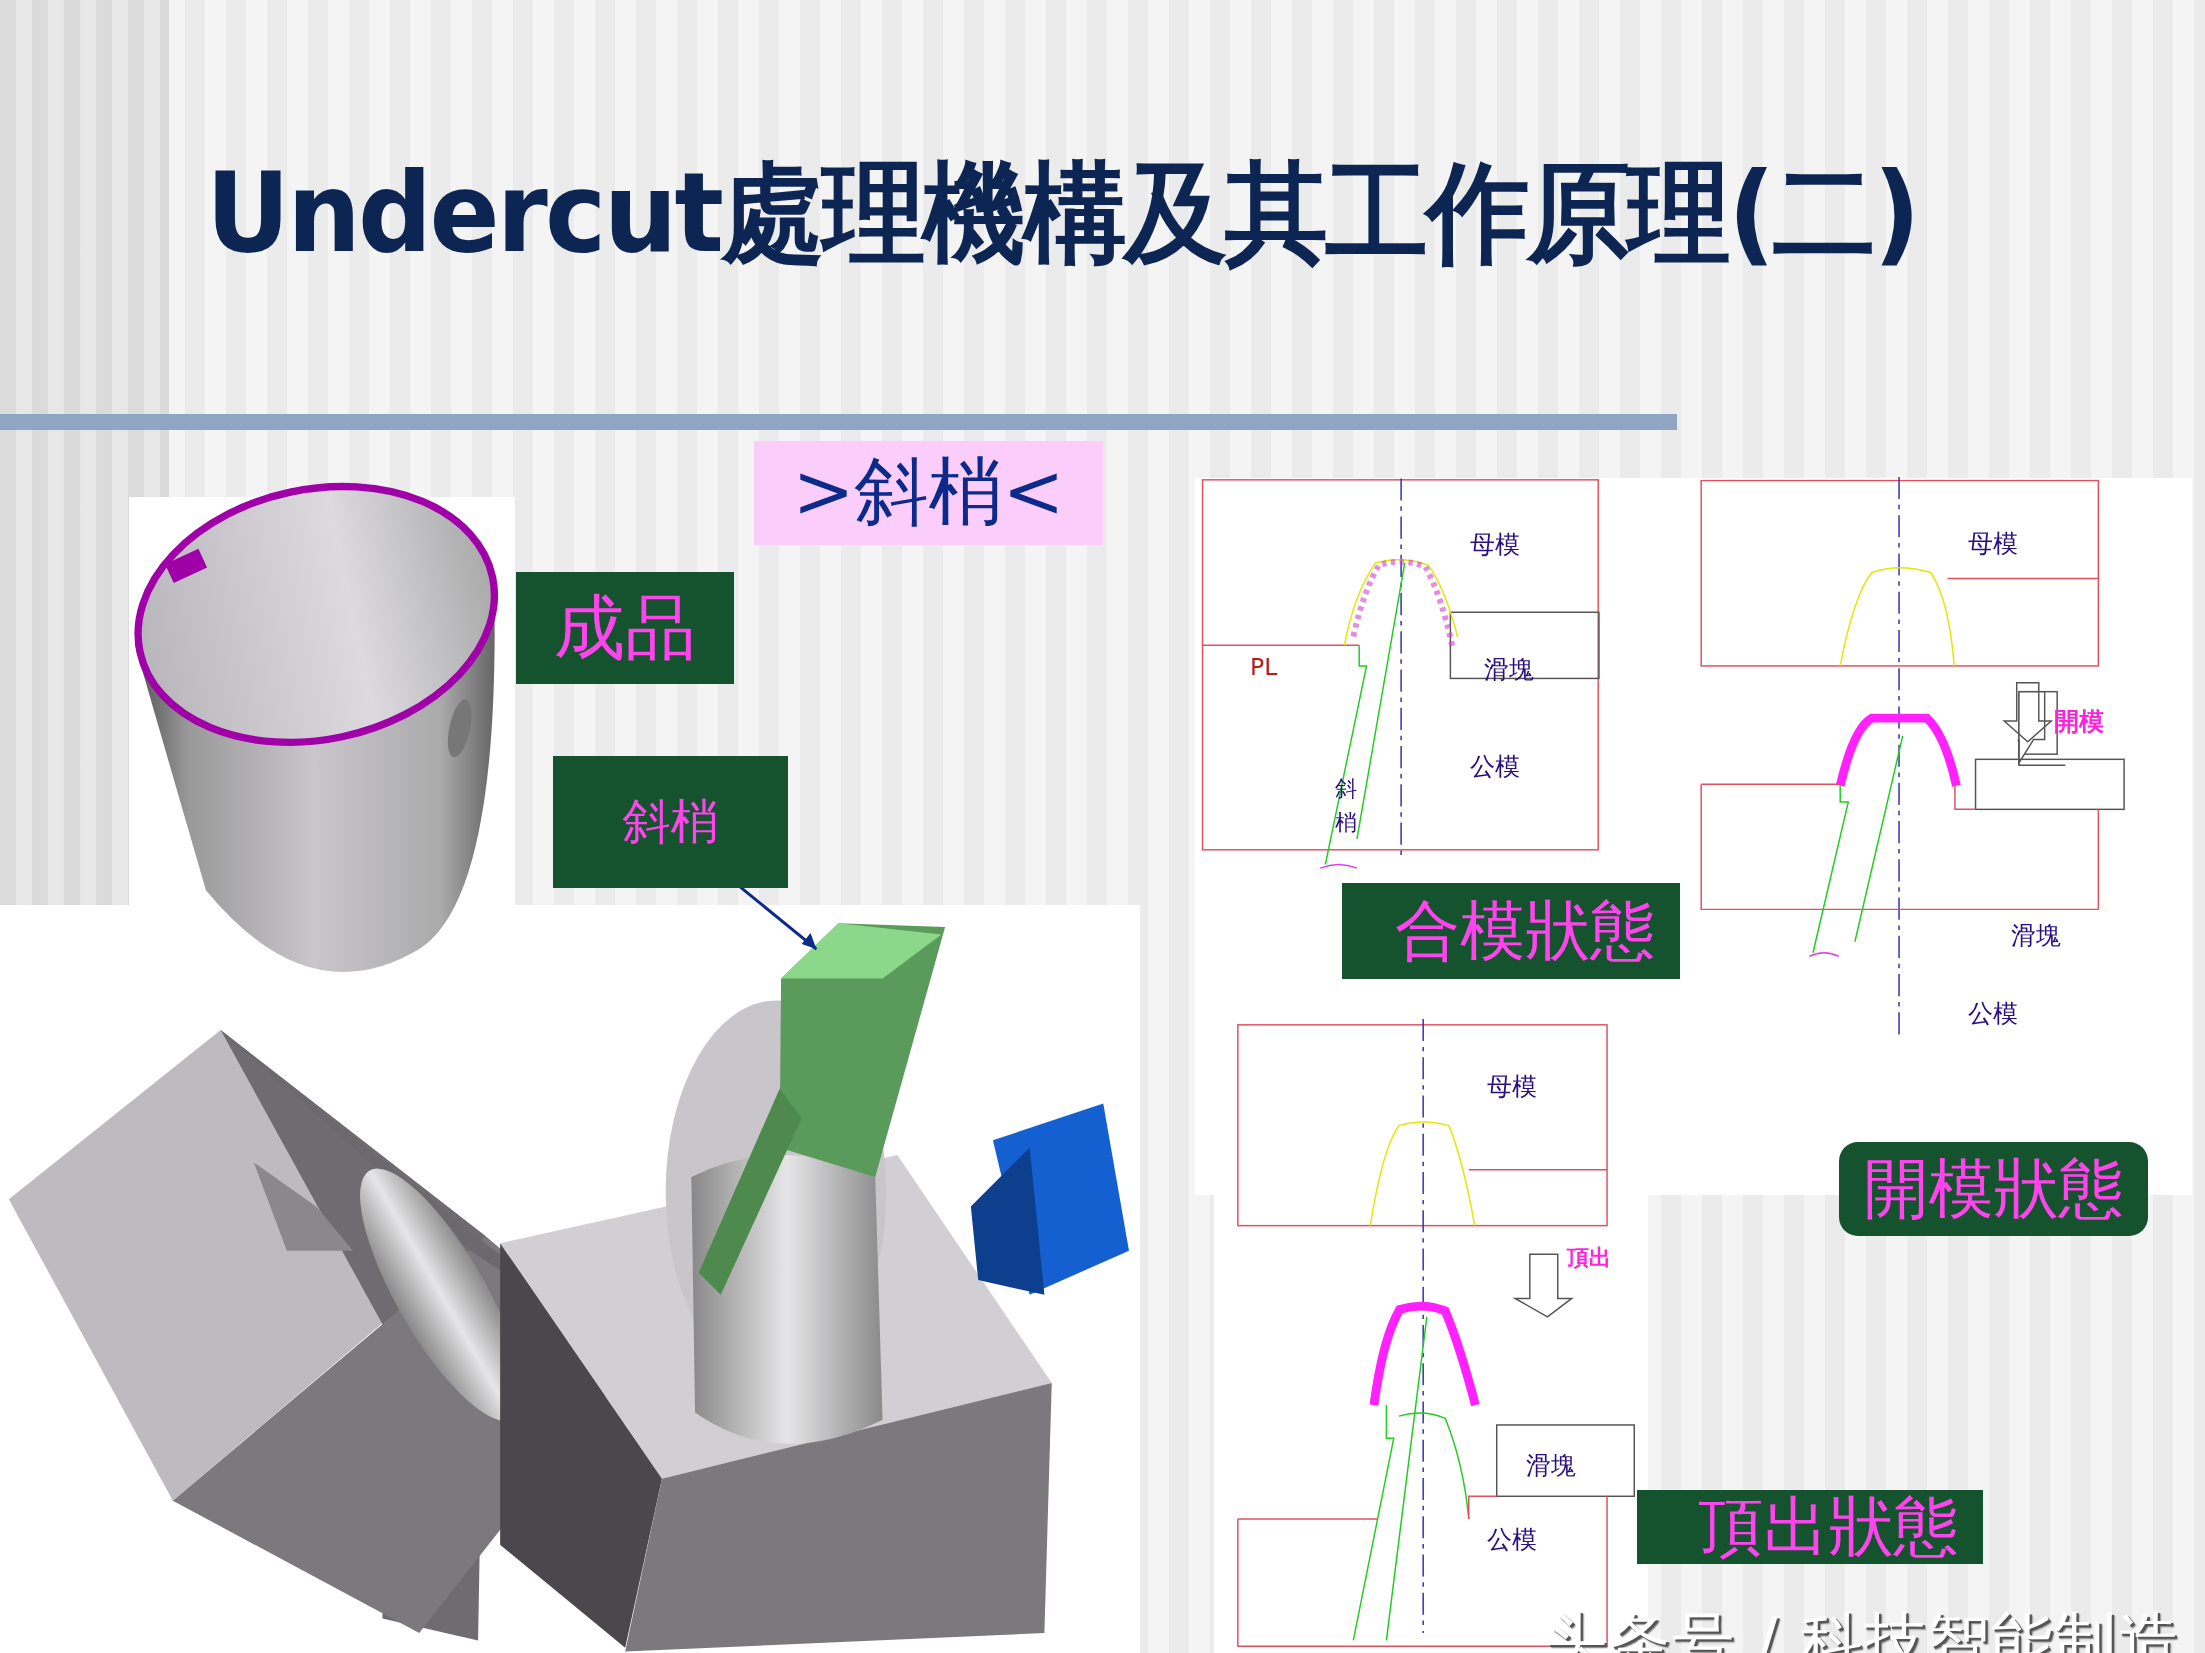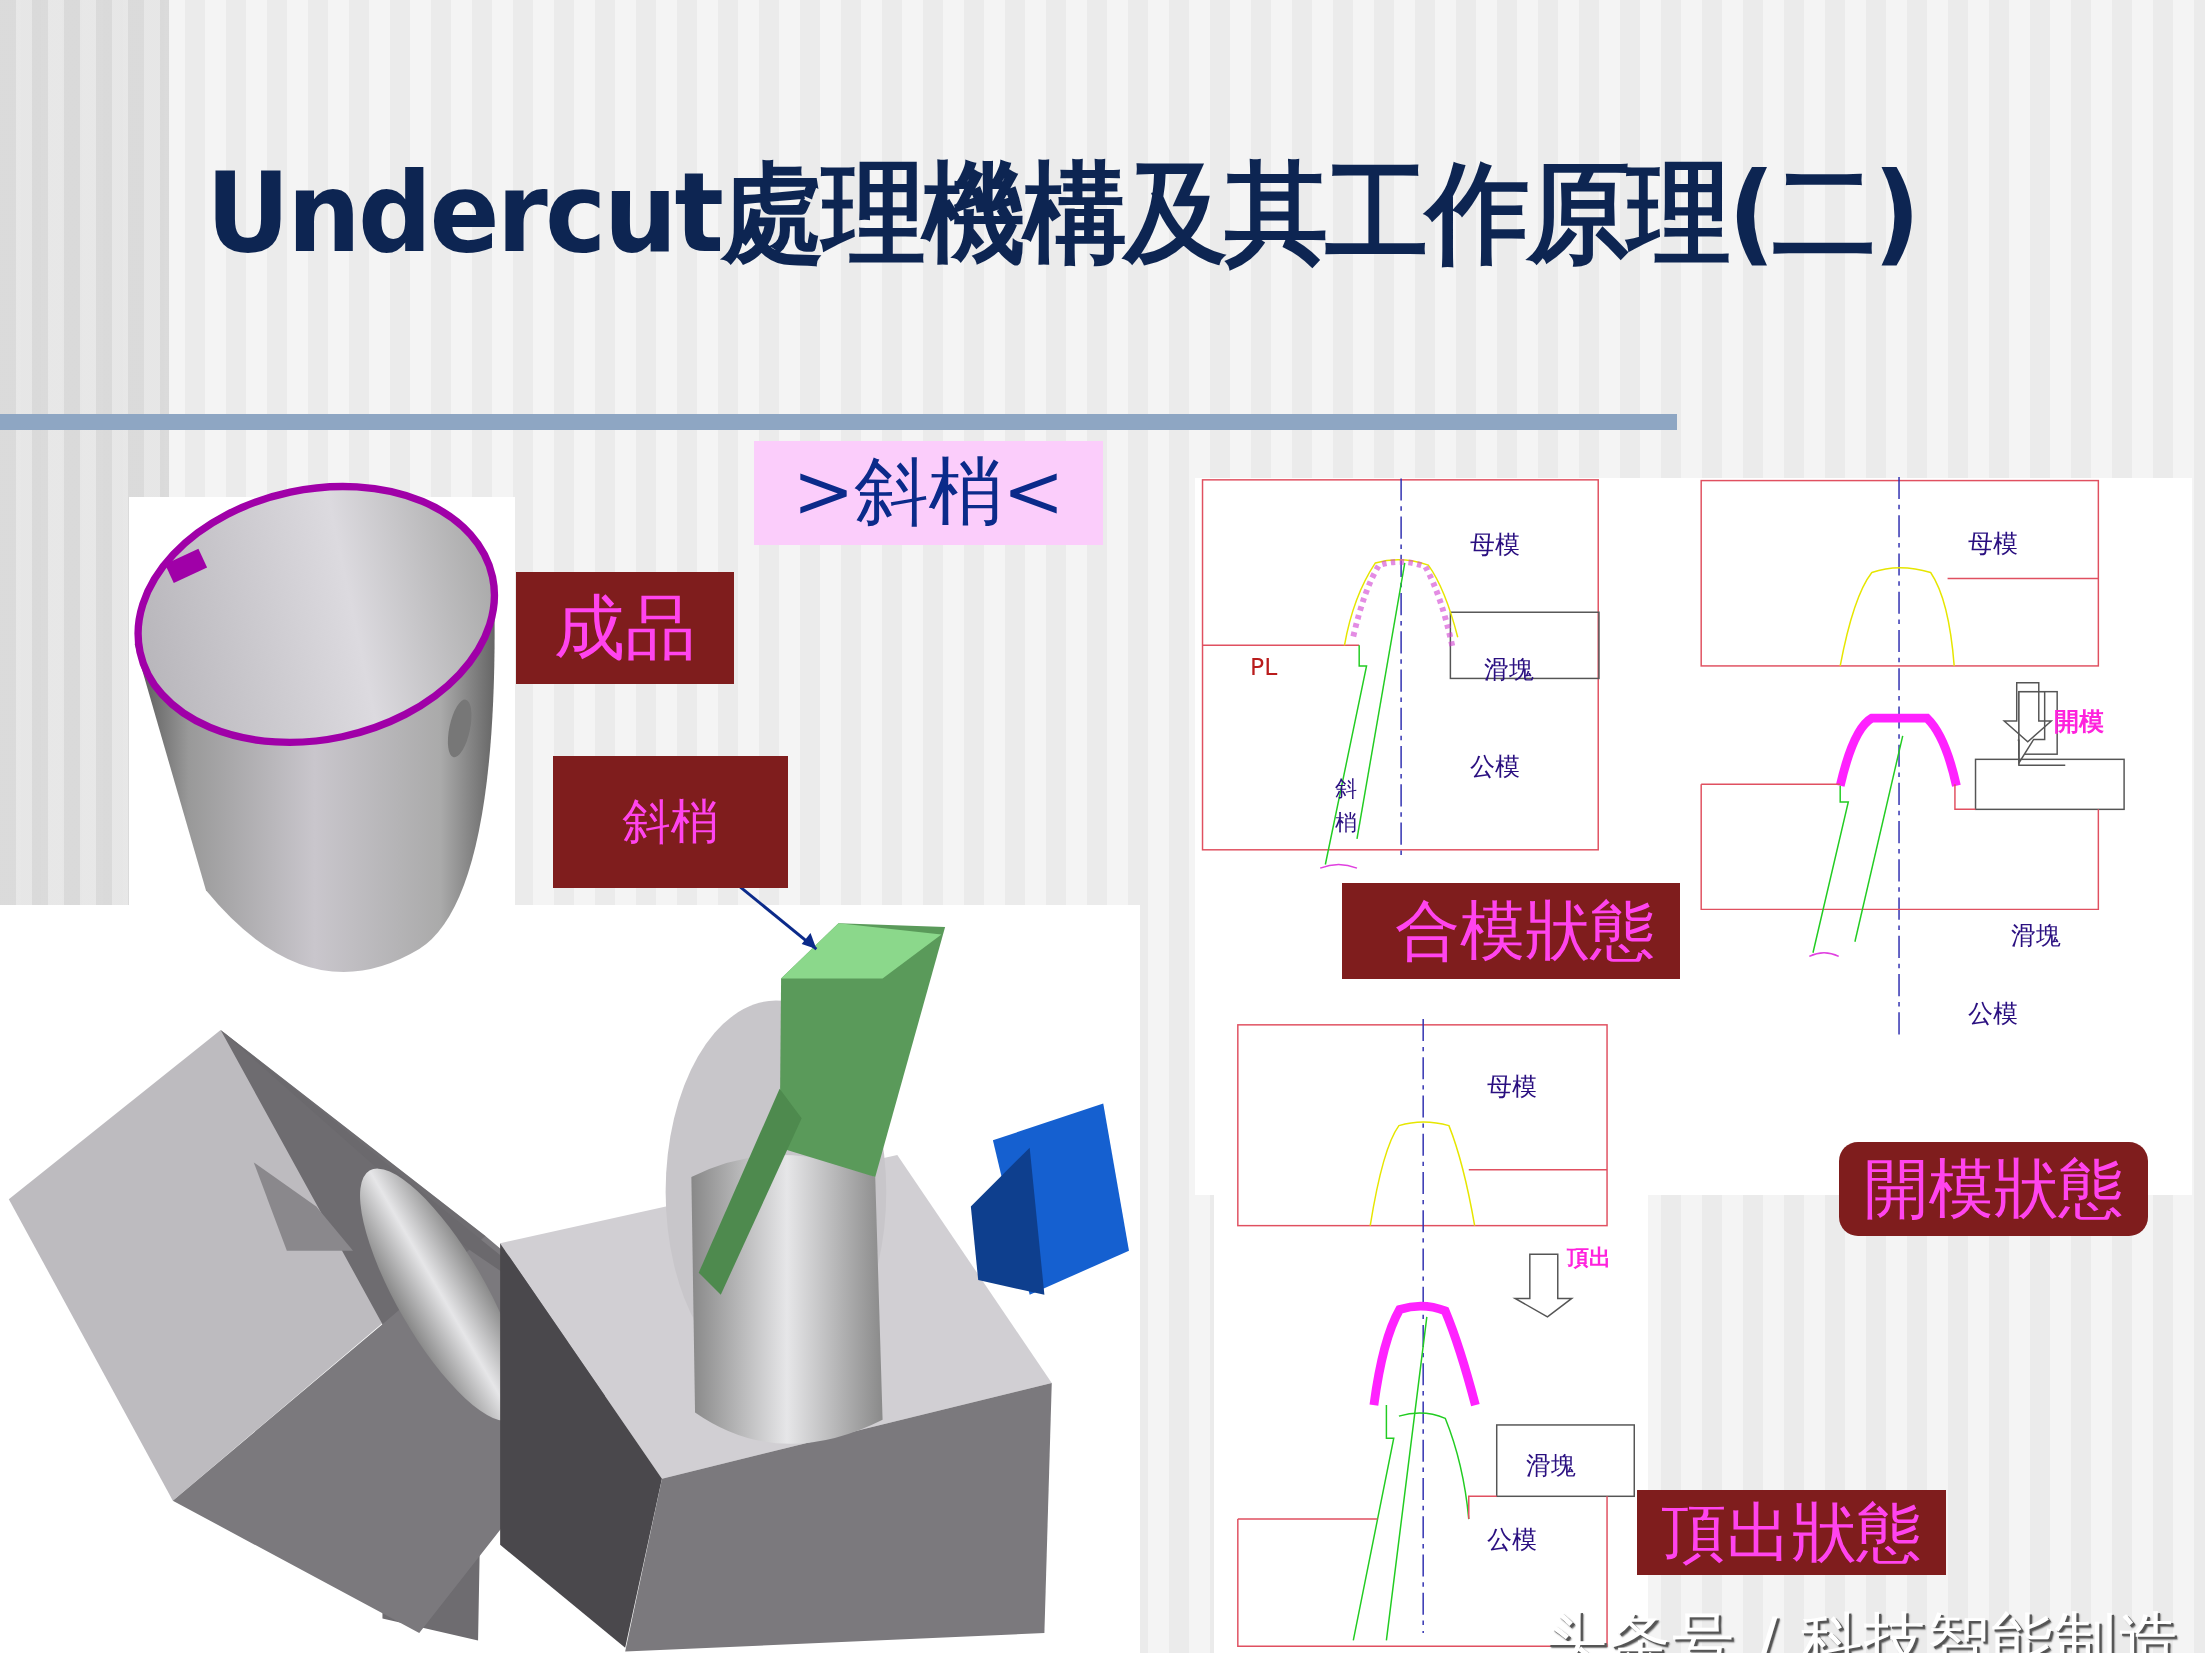--- a/index.html
+++ b/index.html
@@ -7,21 +7,21 @@
     font-family:"DejaVu Sans",sans-serif;
     background:
       repeating-linear-gradient(90deg,#f4f4f4 0px,#f4f4f4 20.6px,#ebebeb 20.6px,#ebebeb 41px);
   }
   .leftfade{position:absolute;left:0;top:0;width:169px;height:1654px;
     background:repeating-linear-gradient(90deg,#d8d8d8 0 16px,#e6e6e6 16px 32px);opacity:.9;}
   .title{position:absolute;left:206px;top:140px;font-size:110px;font-weight:bold;color:#0d2552;
     letter-spacing:-2.9px;white-space:nowrap;transform:scaleX(0.94);transform-origin:left top;}
   .rule{position:absolute;left:0;top:414px;width:1677px;height:16px;background:#8ea6c3;}
   .panel{position:absolute;background:#fff;}
-  .label-box{position:absolute;background:#7f1d1d;display:flex;align-items:center;justify-content:center;
+  .label-box{position:absolute;background:#14532d;display:flex;align-items:center;justify-content:center;
     color:#ff44ee;font-family:Liberation Mono, monospace;}
   .pink-box{position:absolute;background:#fbcdfb;display:flex;align-items:center;justify-content:center;
     color:#0b2a8a;font-family:"DejaVu Serif",serif;}
   .dlabel{position:absolute;color:#2a0f80;font-weight:normal;font-size:25px;white-space:nowrap;}
   .mlabel{position:absolute;color:#ff22dd;font-weight:bold;font-size:25px;white-space:nowrap;}
   .watermark{position:absolute;left:1545px;top:1559px;font-size:62px;color:#ffffff;white-space:nowrap;
     text-shadow:2.2px 2.2px 0 #555,2.9px 2.9px 1.5px #777;letter-spacing:1.5px;margin-top:40px;}
   svg{position:absolute;left:0;top:0;}
 </style>
 </head>
@@ -166,18 +166,18 @@
 <div class="mlabel" style="left:1567px;top:1243px;font-size:22px;">頂出</div>
 <div class="dlabel" style="left:1526px;top:1449px;">滑塊</div>
 <div class="dlabel" style="left:1487px;top:1523px;">公模</div>
 
 <div class="label-box" style="left:1342px;top:883px;width:310px;height:96px;font-size:65px;padding-left:28px;">
   <span>合模狀態</span>
 </div>
 <div class="label-box" style="left:1839px;top:1142px;width:309px;height:94px;font-size:65px;border-radius:19px;">
   <span>開模狀態</span>
 </div>
-<div class="label-box" style="left:1637px;top:1490px;width:309px;height:85px;font-size:65px;">
+<div class="label-box" style="left:1637px;top:1490px;width:309px;height:74px;font-size:65px;padding-left:37px;">
   <span>頂出狀態</span>
 </div>
 
 <div class="watermark">头条号 / 科技智能制造</div>
 
 
 </body></html>

